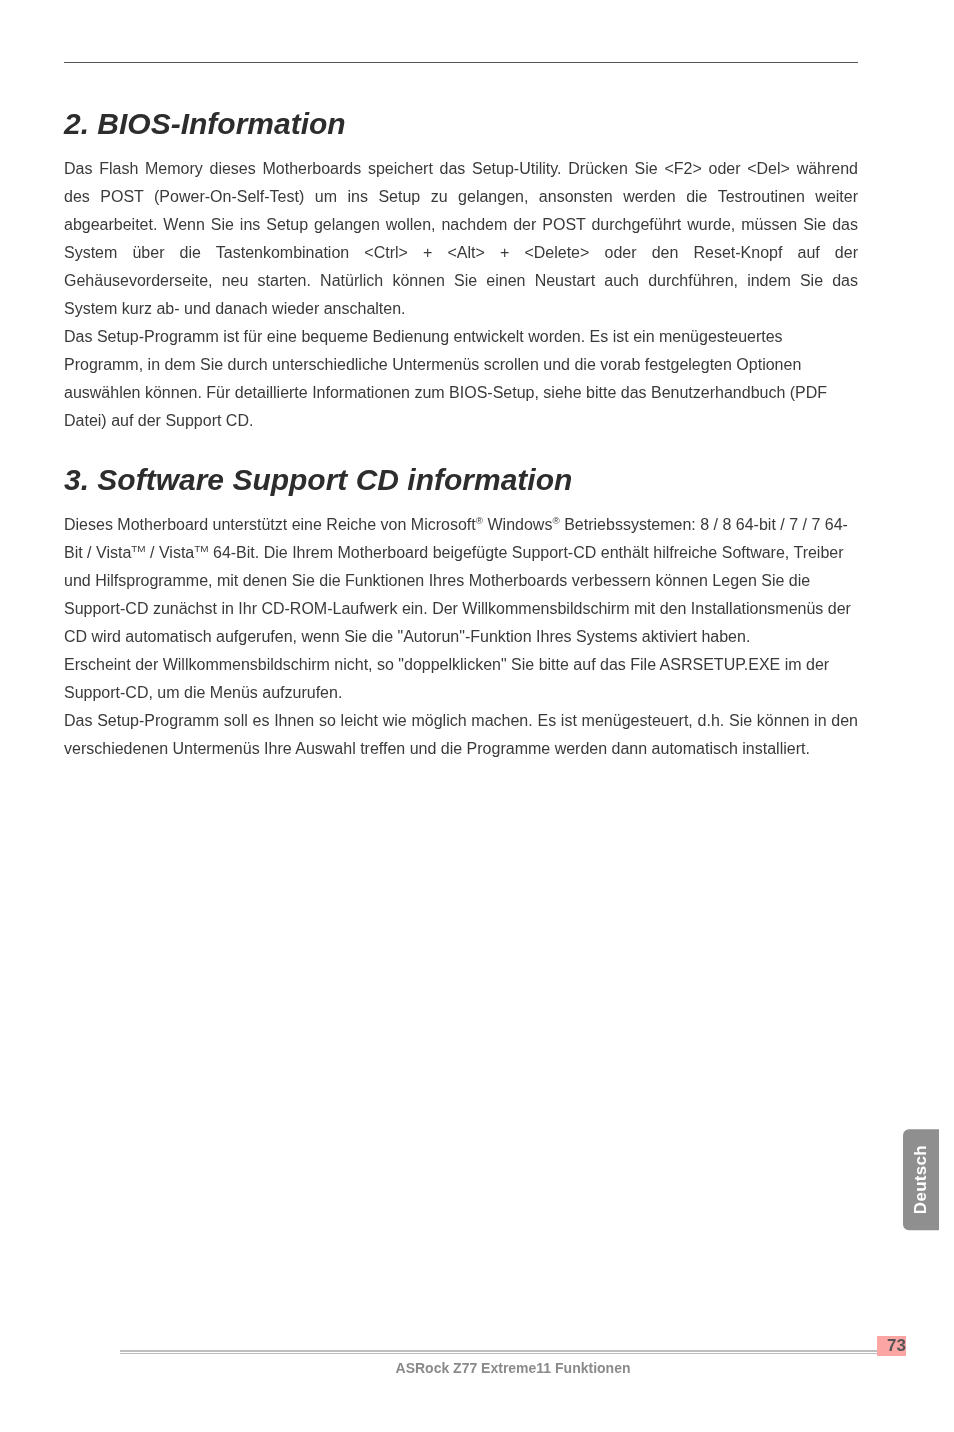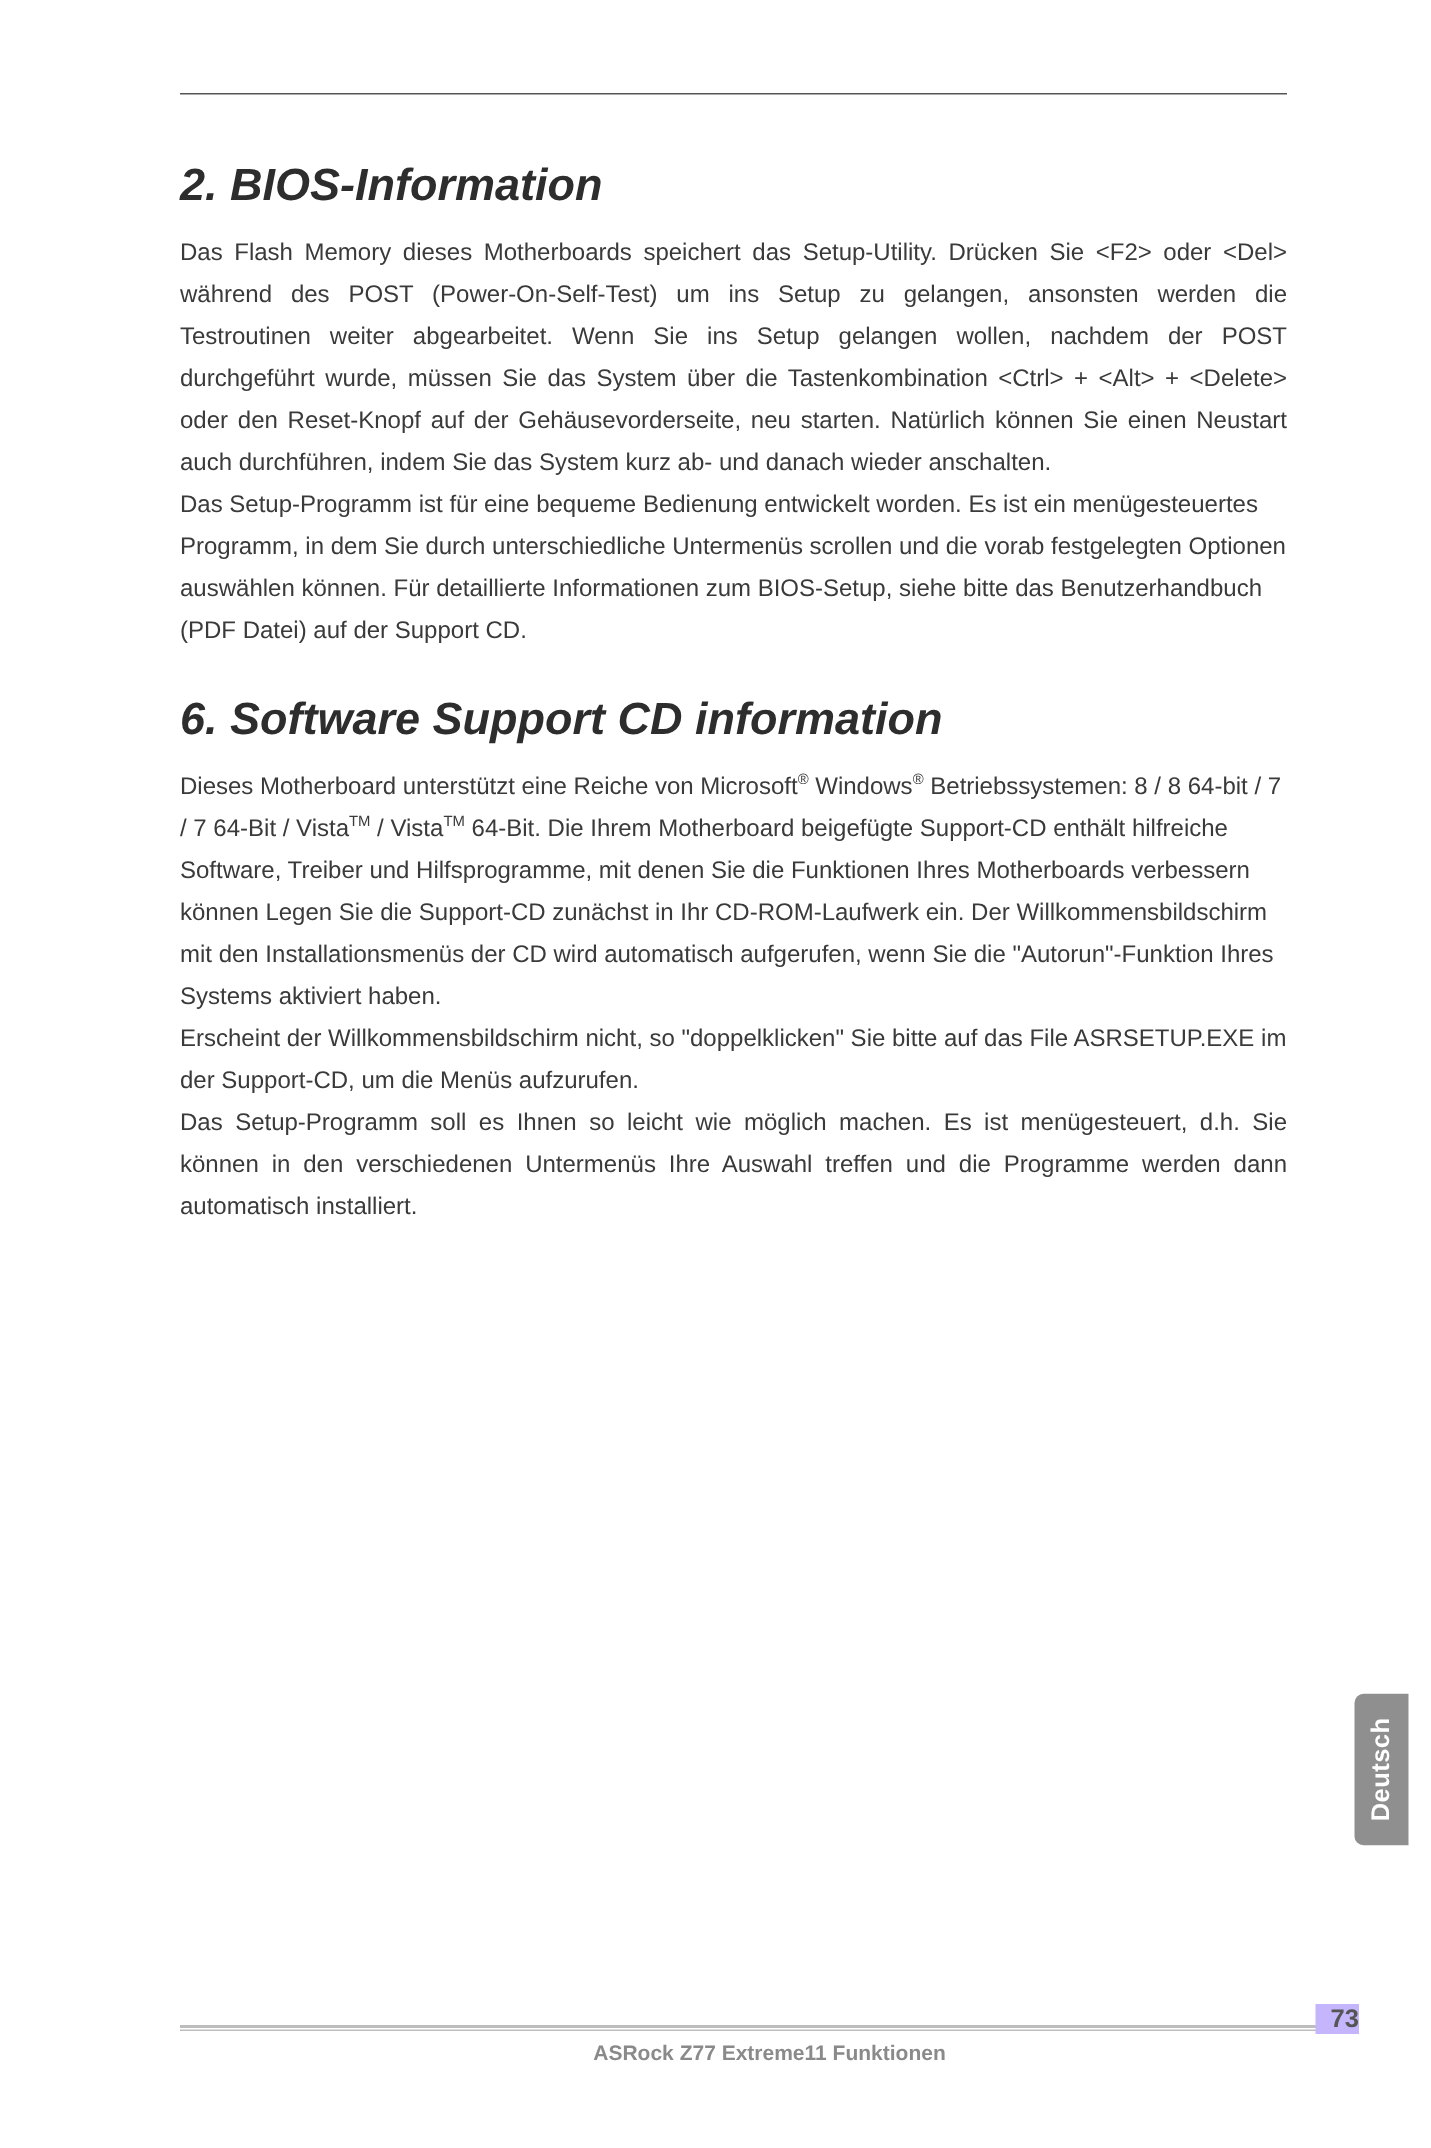--- a/index.html
+++ b/index.html
@@ -7,21 +7,21 @@
     padding: 0;
     font-family: Arial, Helvetica, sans-serif;
     background: #ffffff;
     color: #3a3a3a;
     width: 954px;
     height: 1432px;
     position: relative;
     box-sizing: border-box;
   }
   .page {
-    padding: 62px 96px 0 120px;
+    padding: 62px 96px 0 64px;
     box-sizing: border-box;
   }
   .top-rule {
     border: none;
     border-top: 1.5px solid #555;
     margin: 0 0 44px 0;
   }
   h2 {
     font-style: italic;
     font-weight: bold;
@@ -71,21 +71,21 @@
   }
   .footer-rule-inner {
     border: none;
     border-top: 1px solid #bdbdbd;
     margin: 0 0 6px 0;
   }
   .pagenum {
     position: absolute;
     right: 0;
     top: -14px;
-    background: #c4b5fd;
+    background: #fca5a5;
     padding-left: 10px;
     font-weight: bold;
     font-size: 17px;
     color: #555;
   }
   .footer-text {
     text-align: center;
     font-size: 14px;
     font-weight: bold;
     color: #8a8a8a;
@@ -97,21 +97,21 @@
 
 <div class="page">
   <hr class="top-rule">
 
   <h2>2.  BIOS-Information</h2>
   <p class="para-justify">Das Flash Memory dieses Motherboards speichert das Setup-Utility. Drücken Sie &lt;F2&gt; oder &lt;Del&gt; während des POST (Power-On-Self-Test) um ins Setup zu gelangen, ansonsten werden die Testroutinen weiter abgearbeitet. Wenn Sie ins Setup gelangen wollen, nachdem der POST durchgeführt wurde, müssen Sie das System über die Tastenkombination &lt;Ctrl&gt; + &lt;Alt&gt; + &lt;Delete&gt; oder den Reset-Knopf auf der Gehäusevorderseite, neu starten. Natürlich können Sie einen Neustart auch durchführen, indem Sie das System kurz ab- und danach wieder anschalten.</p>
   <p>Das Setup-Programm ist für eine bequeme Bedienung entwickelt worden. Es ist ein menügesteuertes Programm, in dem Sie durch unterschiedliche Untermenüs scrollen und die vorab festgelegten Optionen auswählen können. Für detaillierte Informationen zum BIOS-Setup, siehe bitte das Benutzerhandbuch (PDF Datei) auf der Support CD.</p>
 
   <div class="section-gap"></div>
 
-  <h2>6.  Software Support CD information</h2>
+  <h2>3.  Software Support CD information</h2>
   <p><span>Dieses Motherboard unterstützt eine Reiche von Microsoft</span><sup>®</sup><span> Windows</span><sup>®</sup><span> Betriebssystemen: 8 / 8 64-bit / 7 / 7 64-Bit / Vista</span><sup>TM</sup><span> / Vista</span><sup>TM</sup><span> 64-Bit. Die Ihrem Motherboard beigefügte Support-CD enthält hilfreiche Software, Treiber und Hilfsprogramme, mit denen Sie die Funktionen Ihres Motherboards verbessern können Legen Sie die Support-CD zunächst in Ihr CD-ROM-Laufwerk ein. Der Willkommensbildschirm mit den Installationsmenüs der CD wird automatisch aufgerufen, wenn Sie die "Autorun"-Funktion Ihres Systems aktiviert haben.</span></p>
   <p>Erscheint der Willkommensbildschirm nicht, so "doppelklicken" Sie bitte auf das File ASRSETUP.EXE im der Support-CD, um die Menüs aufzurufen.</p>
   <p class="para-justify">Das Setup-Programm soll es Ihnen so leicht wie möglich machen. Es ist menügesteuert, d.h. Sie können in den verschiedenen Untermenüs Ihre Auswahl treffen und die Programme werden dann automatisch installiert.</p>
 </div>
 
 <div class="side-tab">Deutsch</div>
 
 <div class="footer">
   <div style="position:relative;">
     <hr class="footer-rule-outer">

